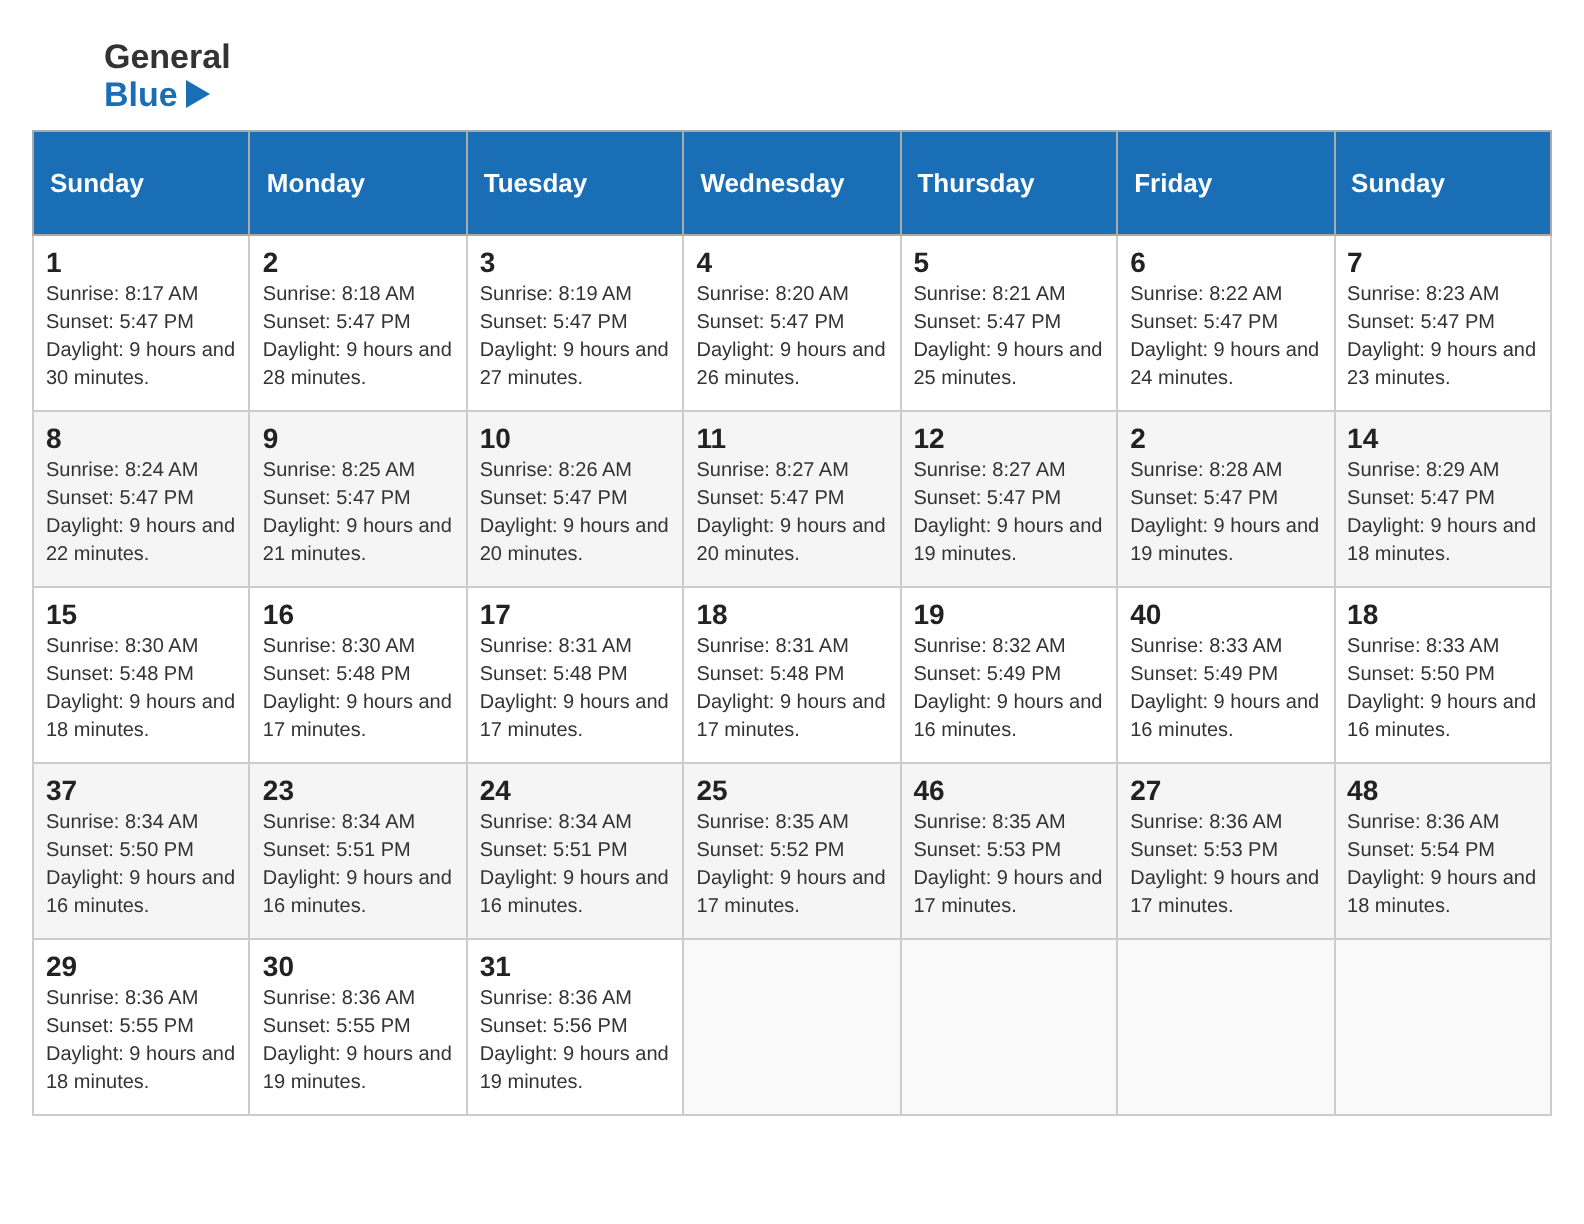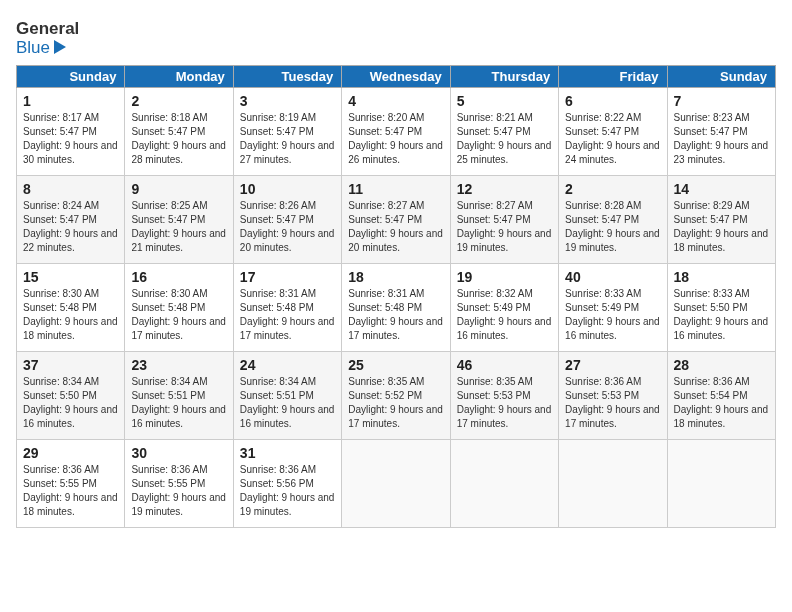--- a/index.html
+++ b/index.html
@@ -34,22 +34,22 @@
       color: #555;
     }
     .calendar-table {
       width: 100%;
       border-collapse: collapse;
       table-layout: fixed;
     }
     .calendar-table th {
       background-color: #1a6eb5;
       color: #fff;
-      text-align: right;
-      padding: 3px 8px;
+      text-align: left;
+      padding: 18px 8px;
       font-size: 13px;
       font-weight: bold;
       border: 1px solid #aaa;
     }
     .calendar-table td {
       vertical-align: top;
       padding: 5px 6px;
       border: 1px solid #ccc;
       font-size: 10.5px;
       color: #333;
@@ -217,21 +217,21 @@
         </td>
         <td>
           <span class="day-number">46</span>
           <div class="day-info">Sunrise: 8:35 AM<br>Sunset: 5:53 PM<br>Daylight: 9 hours and 17 minutes.</div>
         </td>
         <td>
           <span class="day-number">27</span>
           <div class="day-info">Sunrise: 8:36 AM<br>Sunset: 5:53 PM<br>Daylight: 9 hours and 17 minutes.</div>
         </td>
         <td>
-          <span class="day-number">28</span>
+          <span class="day-number">48</span>
           <div class="day-info">Sunrise: 8:36 AM<br>Sunset: 5:54 PM<br>Daylight: 9 hours and 18 minutes.</div>
         </td>
       </tr>
       <tr>
         <td>
           <span class="day-number">29</span>
           <div class="day-info">Sunrise: 8:36 AM<br>Sunset: 5:55 PM<br>Daylight: 9 hours and 18 minutes.</div>
         </td>
         <td>
           <span class="day-number">30</span>
@@ -250,30 +250,31 @@
 </table>
 
 <style>
   .logo {
     margin-top: 4px;
   }
   .logo-wrap {
     display: flex;
     flex-direction: column;
     line-height: 1.1;
+    margin-left: 36px;
   }
   .logo-line1 {
     font-size: 17px;
     font-weight: bold;
     color: #333;
     font-family: Arial, sans-serif;
   }
   .logo-line2 {
     font-size: 17px;
-    font-weight: normal;
+    font-weight: bold;
     color: #1a6eb5;
     font-family: Arial, sans-serif;
     display: flex;
     align-items: center;
     gap: 2px;
   }
   .logo-arrow {
     display: inline-block;
     width: 0;
     height: 0;

